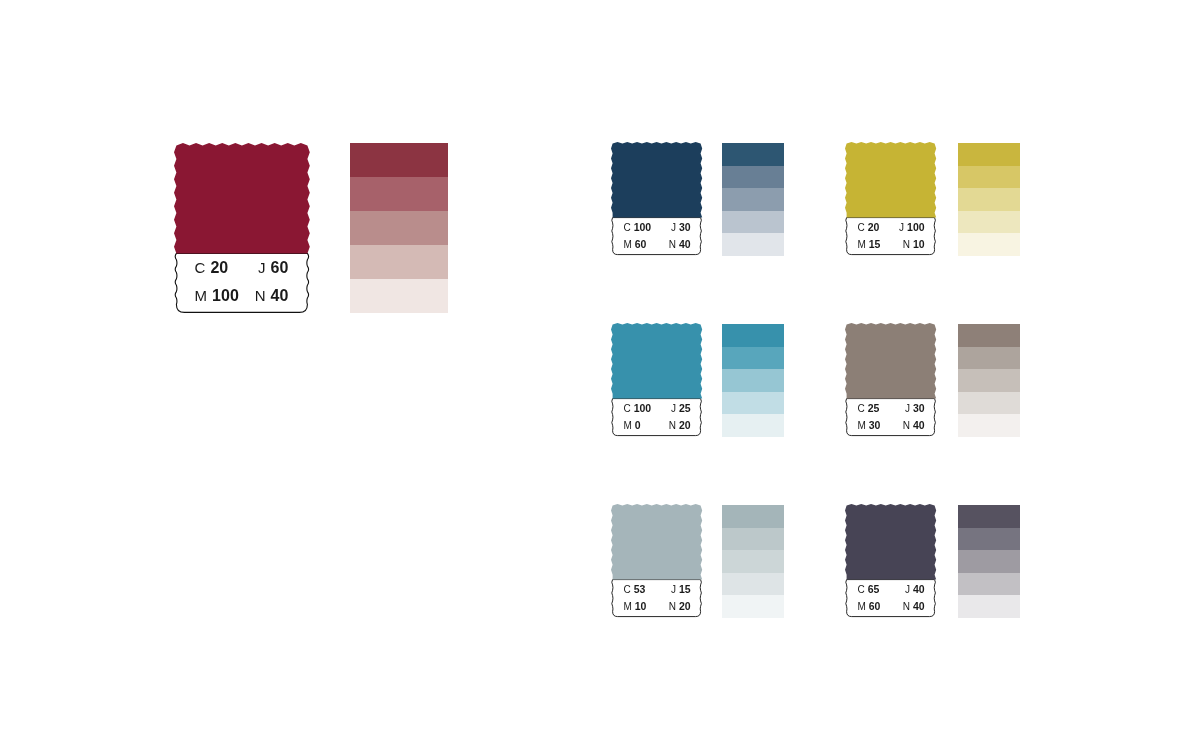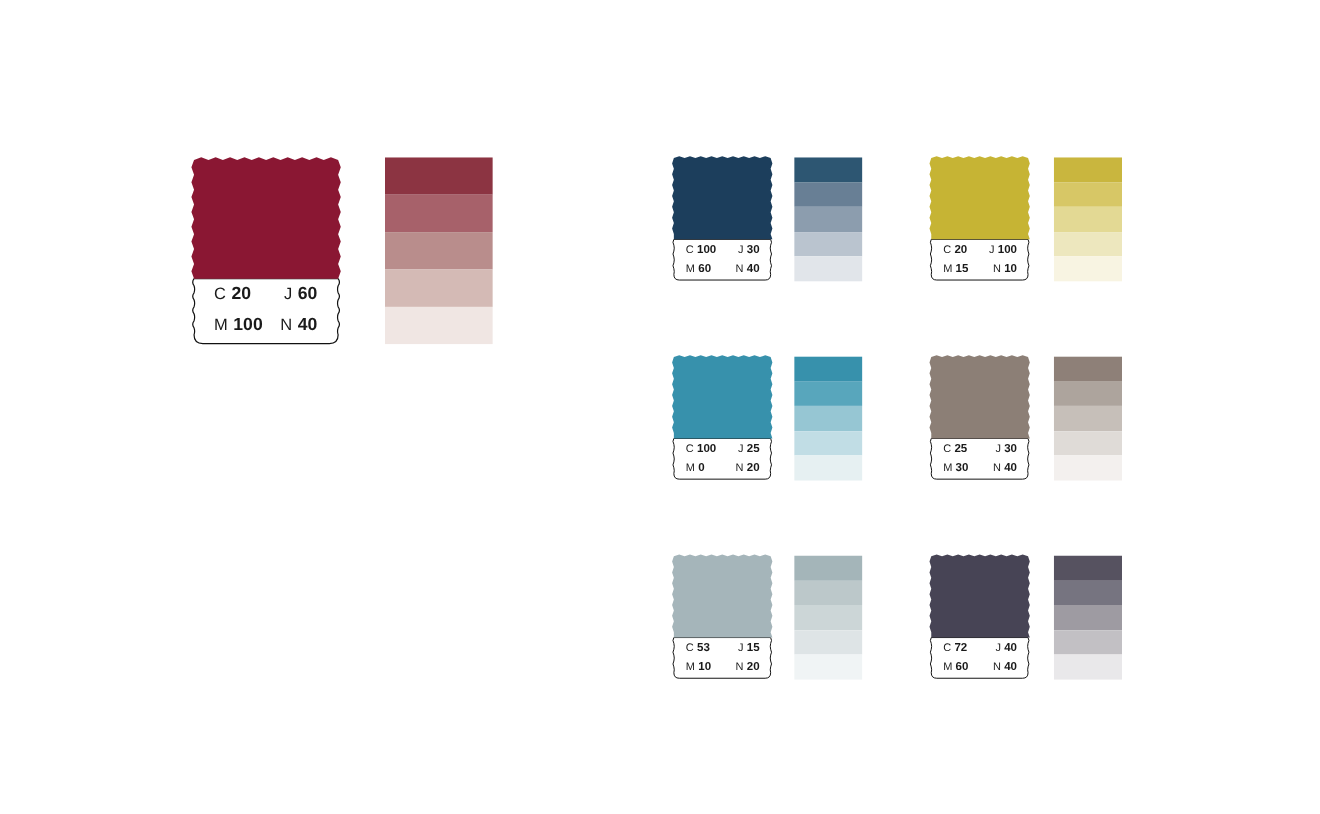--- a/index.html
+++ b/index.html
@@ -308,21 +308,21 @@
     <div class="swatch-group" style="left: 844.4px; top: 503.4px;">
       <div class="swatch-card small">
         <svg class="card-svg" width="93.2" height="116.2" viewBox="0 0 93.2 116.2" xmlns="http://www.w3.org/2000/svg">
       <path d="M 2.6 76.6 Q 1.00 79.27 2.6 81.93 Q 3.32 84.60 2.6 87.27 Q 1.00 89.93 2.6 92.60 Q 3.32 95.27 2.6 97.93 Q 1.00 100.60 2.6 103.27 Q 3.32 105.93 2.6 108.60 L 2.6 108.6 Q 2.6 113.6 7.6 113.6 L 85.6 113.6 Q 90.6 113.6 90.6 108.6 Q 89.88 105.93 90.6 103.27 Q 92.20 100.60 90.6 97.93 Q 89.88 95.27 90.6 92.60 Q 92.20 89.93 90.6 87.27 Q 89.88 84.60 90.6 81.93 Q 92.20 79.27 90.6 76.60 Z" fill="#ffffff" stroke="#111111" stroke-width="0.9" stroke-linejoin="round"></path>
       <path d="M 2.6 2.6 L 7.49 1.00 L 12.38 2.60 L 17.27 1.00 L 22.16 2.60 L 27.04 1.00 L 31.93 2.60 L 36.82 1.00 L 41.71 2.60 L 46.60 1.00 L 51.49 2.60 L 56.38 1.00 L 61.27 2.60 L 66.16 1.00 L 71.04 2.60 L 75.93 1.00 L 80.82 2.60 L 85.71 1.00 L 90.60 2.60 L 90.6 2.6 L 92.20 7.53 L 90.60 12.47 L 92.20 17.40 L 90.60 22.33 L 92.20 27.27 L 90.60 32.20 L 92.20 37.13 L 90.60 42.07 L 92.20 47.00 L 90.60 51.93 L 92.20 56.87 L 90.60 61.80 L 92.20 66.73 L 90.60 71.67 L 92.20 76.60 L 90.6 76.6 L 2.6 76.6 L 2.60 71.67 L 1.00 66.73 L 2.60 61.80 L 1.00 56.87 L 2.60 51.93 L 1.00 47.00 L 2.60 42.07 L 1.00 37.13 L 2.60 32.20 L 1.00 27.27 L 2.60 22.33 L 1.00 17.40 L 2.60 12.47 L 1.00 7.53 Z" fill="#474455"></path>
     </svg>
         <div class="card-label-text" style="top: 76.6px; height: 37px;">
           <div class="label-row">
             <span class="label-cell">
               <span class="label-key">C</span>
-              <span class="label-val">72</span>
+              <span class="label-val">65</span>
             </span>
             <span class="label-cell">
               <span class="label-key">J</span>
               <span class="label-val">40</span>
             </span>
           </div>
           <div class="label-row">
             <span class="label-cell">
               <span class="label-key">M</span>
               <span class="label-val">60</span>

